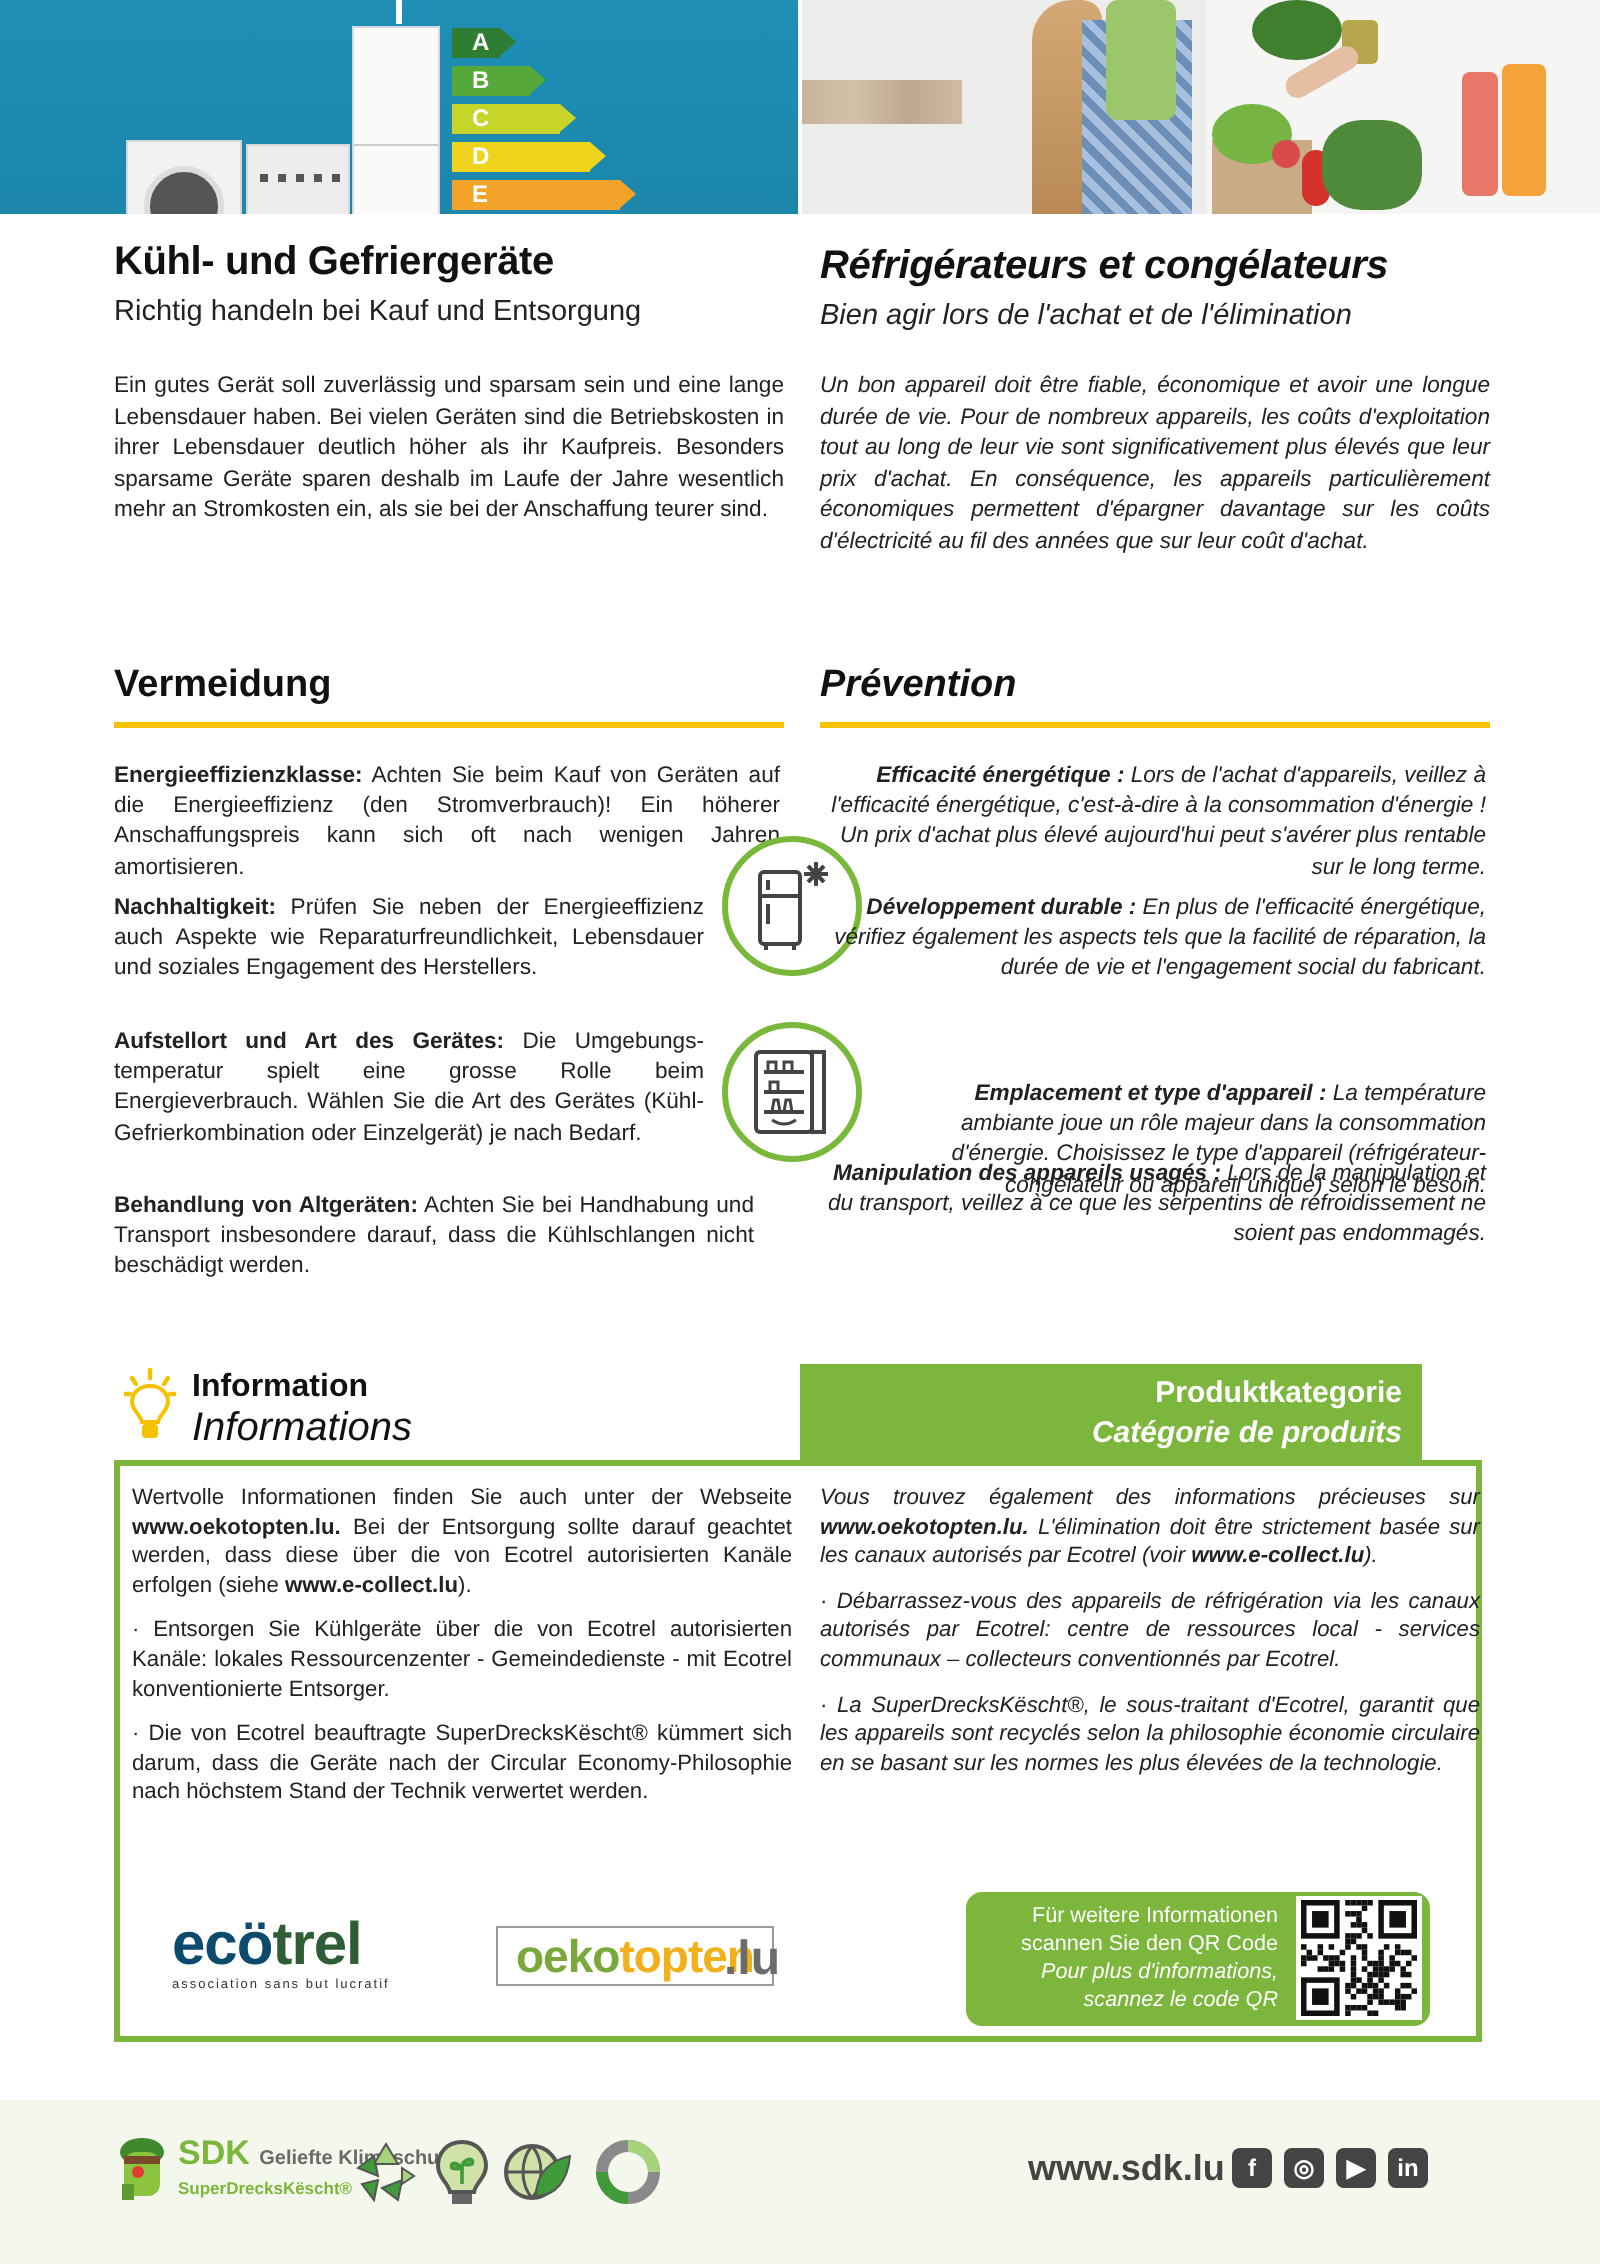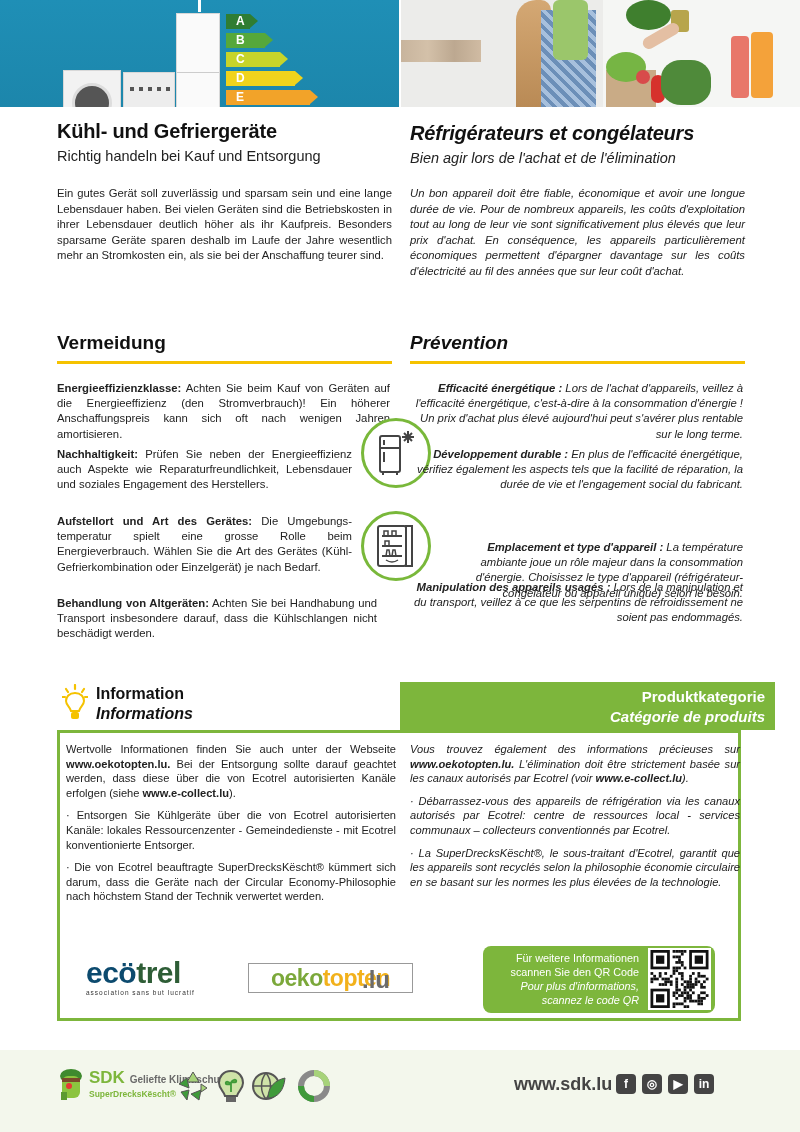--- a/index.html
+++ b/index.html
@@ -55,34 +55,34 @@
   .para b { font-weight: bold; }
   .de-para { position: absolute; left: 57px; text-align: justify; }
   .fr-para { position: absolute; font-style: italic; text-align: right; }
 
   .icon-circle { position: absolute; width: 70px; height: 70px; border-radius: 50%; border: 3px solid #79b83a; background: #fff; display: flex; align-items: center; justify-content: center; }
 
   
   .info-head { position: absolute; top: 684px; left: 62px; display: flex; align-items: center; }
   .info-head .titles { margin-left: 8px; }
   .info-head .t1 { font-size: 16px; font-weight: bold; color: #111; line-height: 20px; }
-  .info-head .t2 { font-size: 16px; font-weight: bold; font-style: italic; color: #111; line-height: 20px; }
-  .cat-tab { position: absolute; top: 682px; left: 400px; width: 375px; height: 48px; background: #7db63c; color: #fff; text-align: right; padding: 5px 10px 0 0; }
+  .info-head .t2 { font-size: 20px; font-weight: normal; font-style: italic; color: #111; line-height: 20px; }
+  .cat-tab { position: absolute; top: 682px; left: 400px; width: 311px; height: 48px; background: #7db63c; color: #fff; text-align: right; padding: 5px 10px 0 0; }
   .cat-tab .c1 { font-size: 15px; font-weight: bold; line-height: 20px; }
   .cat-tab .c2 { font-size: 15px; font-weight: bold; font-style: italic; line-height: 20px; }
   .info-box { position: absolute; top: 730px; left: 57px; width: 684px; height: 291px; border: 3px solid #7db63c; }
   .info-text { position: absolute; top: 742px; width: 330px; font-size: 11.1px; line-height: 14.6px; color: #222; text-align: justify; }
   .info-text p { margin-bottom: 8px; }
   .info-text.fr { font-style: italic; }
   .logo-ecotrel { position: absolute; left: 86px; top: 958px; }
   .logo-ecotrel .word { font-size: 30px; font-weight: bold; letter-spacing: -0.5px; line-height: 30px; }
   .logo-ecotrel .eco { color: #0c4a6e; }
   .logo-ecotrel .trel { color: #2e5d36; }
   .logo-ecotrel .tag { font-size: 6.5px; color: #333; letter-spacing: 1px; margin-top: 1px; }
-  .logo-okt { position: absolute; left: 248px; top: 963px; border: 1.5px solid #999; background: #fff; padding: 0 22px; height: 30px; display: flex; align-items: center; }
+  .logo-okt { position: absolute; left: 248px; top: 963px; border: 1.5px solid #999; background: #fff; padding: 0 9px; height: 30px; display: flex; align-items: center; }
   .logo-okt span { font-size: 23px; font-weight: bold; letter-spacing: -0.5px; }
   .logo-okt .oeko { color: #7ba83a; }
   .logo-okt .topten { color: #f2b11b; }
   .logo-okt-lu { position: absolute; left: 362px; top: 966px; font-size: 24px; font-weight: bold; color: #6b6b6b; }
   .qr-box { position: absolute; left: 483px; top: 946px; width: 232px; height: 67px; background: #7db63c; border-radius: 8px; }
   .qr-text { position: absolute; left: 489px; top: 951px; width: 150px; text-align: right; color: #fff; font-size: 10.8px; line-height: 14px; }
   .qr-text .it { font-style: italic; }
   .qr-code { position: absolute; left: 648px; top: 948px; width: 63px; height: 62px; background: #fff; padding: 2px; }
 
   

